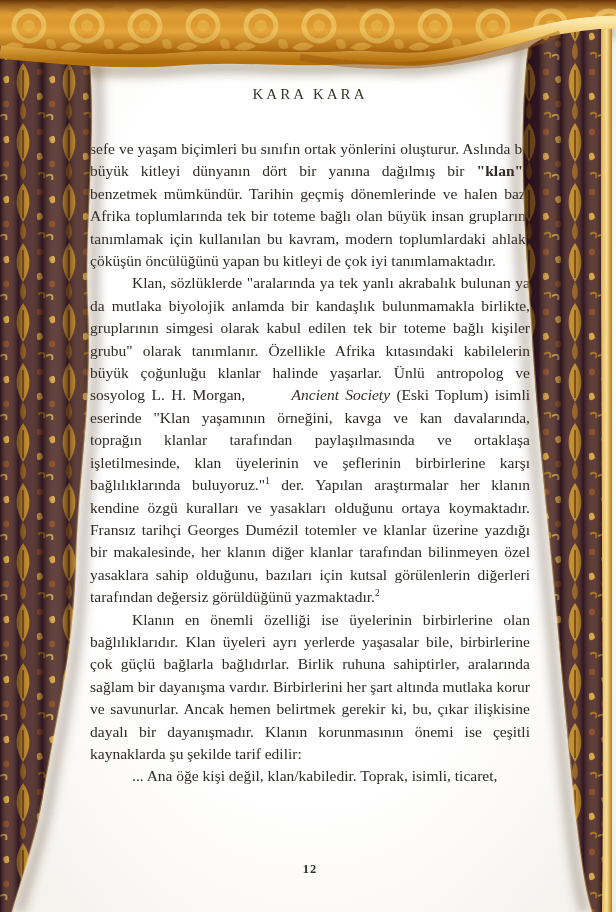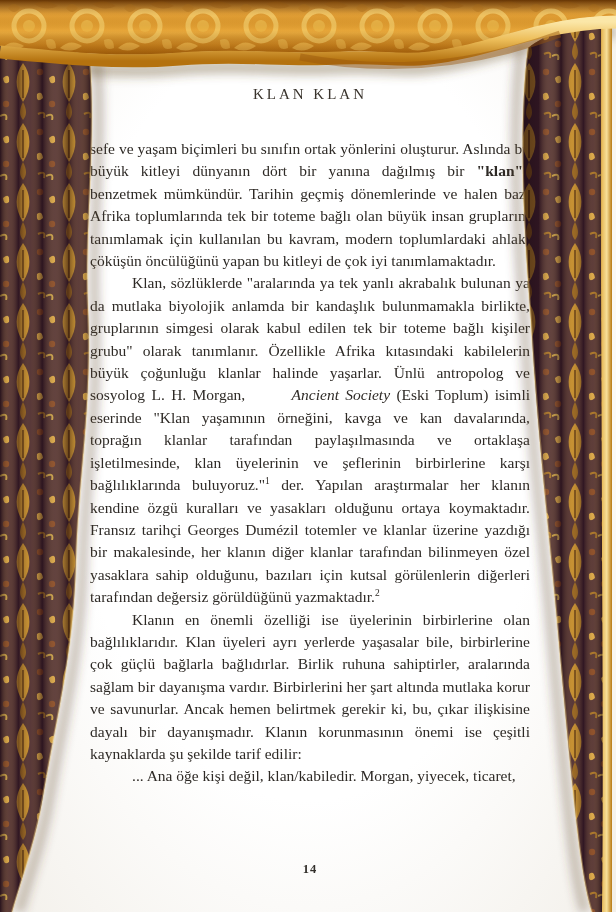--- a/index.html
+++ b/index.html
@@ -131,27 +131,27 @@
     <g>
       <path d="M0,46 C60,52 120,58 180,53 C240,48 280,55 340,52 C380,50 400,56 430,52 C470,47 500,36 540,26 C570,19 595,16 616,16 L616,0 L0,0 Z" fill="url(#gVal)"></path>
       <path d="M0,46 C60,52 120,58 180,53 C240,48 280,55 340,52 C380,50 400,56 430,52 C470,47 500,36 540,26 C570,19 595,16 616,16 L616,0 L0,0 Z" fill="url(#pVal)"></path>
       <path d="M0,46 C60,52 120,58 180,53 C240,48 280,55 340,52 C380,50 400,56 430,52 C470,47 500,36 540,26 C570,19 595,16 616,16 L616,0 L0,0 Z" fill="url(#gValShade)"></path>
       <use href="#valEdge" transform="translate(0,6)" stroke="url(#gRim)" stroke-width="13"></use>
       <path d="M300,57 Q430,82 560,34" stroke="rgba(150,85,10,0.45)" stroke-width="7" fill="none"></path>
     </g>
   </svg>
 
   <div class="content">
-    <h1 class="title">KLAN KLAN</h1>
+    <h1 class="title">KARA KARA</h1>
 
     <div class="body">
       <p class="para first"><span>sefe ve yaşam biçimleri bu sınıfın ortak yönlerini oluşturur. Aslında bu büyük kitleyi dünyanın dört bir yanına dağılmış bir </span><span class="seg-b">"klan"</span><span>a benzetmek mümkündür. Tarihin geçmiş dönemlerinde ve halen bazı Afrika toplumlarında tek bir toteme bağlı olan büyük insan gruplarını tanımlamak için kullanılan bu kavram, modern toplumlardaki ahlaki çöküşün öncülüğünü yapan bu kitleyi de çok iyi tanımlamaktadır.</span></p>
 
       <p class="para"><span>Klan, sözlüklerde "aralarında ya tek yanlı akrabalık bulunan ya da mutlaka biyolojik anlamda bir kandaşlık bulunmamakla birlikte, gruplarının simgesi olarak kabul edilen tek bir toteme bağlı kişiler grubu" olarak tanımlanır. Özellikle Afrika kıtasındaki kabilelerin büyük çoğunluğu klanlar halinde yaşarlar. Ünlü antropolog ve sosyolog L. H. Morgan, </span><span class="seg-i">Ancient Society</span><span> (Eski Toplum) isimli eserinde "Klan yaşamının örneğini, kavga ve kan davalarında, toprağın klanlar tarafından paylaşılmasında ve ortaklaşa işletilmesinde, klan üyelerinin ve şeflerinin birbirlerine karşı bağlılıklarında buluyoruz."</span><span class="seg-sup">1</span><span> der. Yapılan araştırmalar her klanın kendine özgü kuralları ve yasakları olduğunu ortaya koymaktadır. Fransız tarihçi Georges Dumézil totemler ve klanlar üzerine yazdığı bir makalesinde, her klanın diğer klanlar tarafından bilinmeyen özel yasaklara sahip olduğunu, bazıları için kutsal görülenlerin diğerleri tarafından değersiz görüldüğünü yazmaktadır.</span><span class="seg-sup">2</span></p>
 
       <p class="para"><span>Klanın en önemli özelliği ise üyelerinin birbirlerine olan bağlılıklarıdır. Klan üyeleri ayrı yerlerde yaşasalar bile, birbirlerine çok güçlü bağlarla bağlıdırlar. Birlik ruhuna sahiptirler, aralarında sağlam bir dayanışma vardır. Birbirlerini her şart altında mutlaka korur ve savunurlar. Ancak hemen belirtmek gerekir ki, bu, çıkar ilişkisine dayalı bir dayanışmadır. Klanın korunmasının önemi ise çeşitli kaynaklarda şu şekilde tarif edilir:</span></p>
 
-      <p class="para"><span>... Ana öğe kişi değil, klan/kabiledir. Morgan, yiyecek, ticaret,</span></p>
+      <p class="para"><span>... Ana öğe kişi değil, klan/kabiledir. Toprak, isimli, ticaret,</span></p>
     </div>
 
-    <div class="pagenum">14</div>
+    <div class="pagenum">12</div>
   </div>
 </div>
 
 </body></html>

